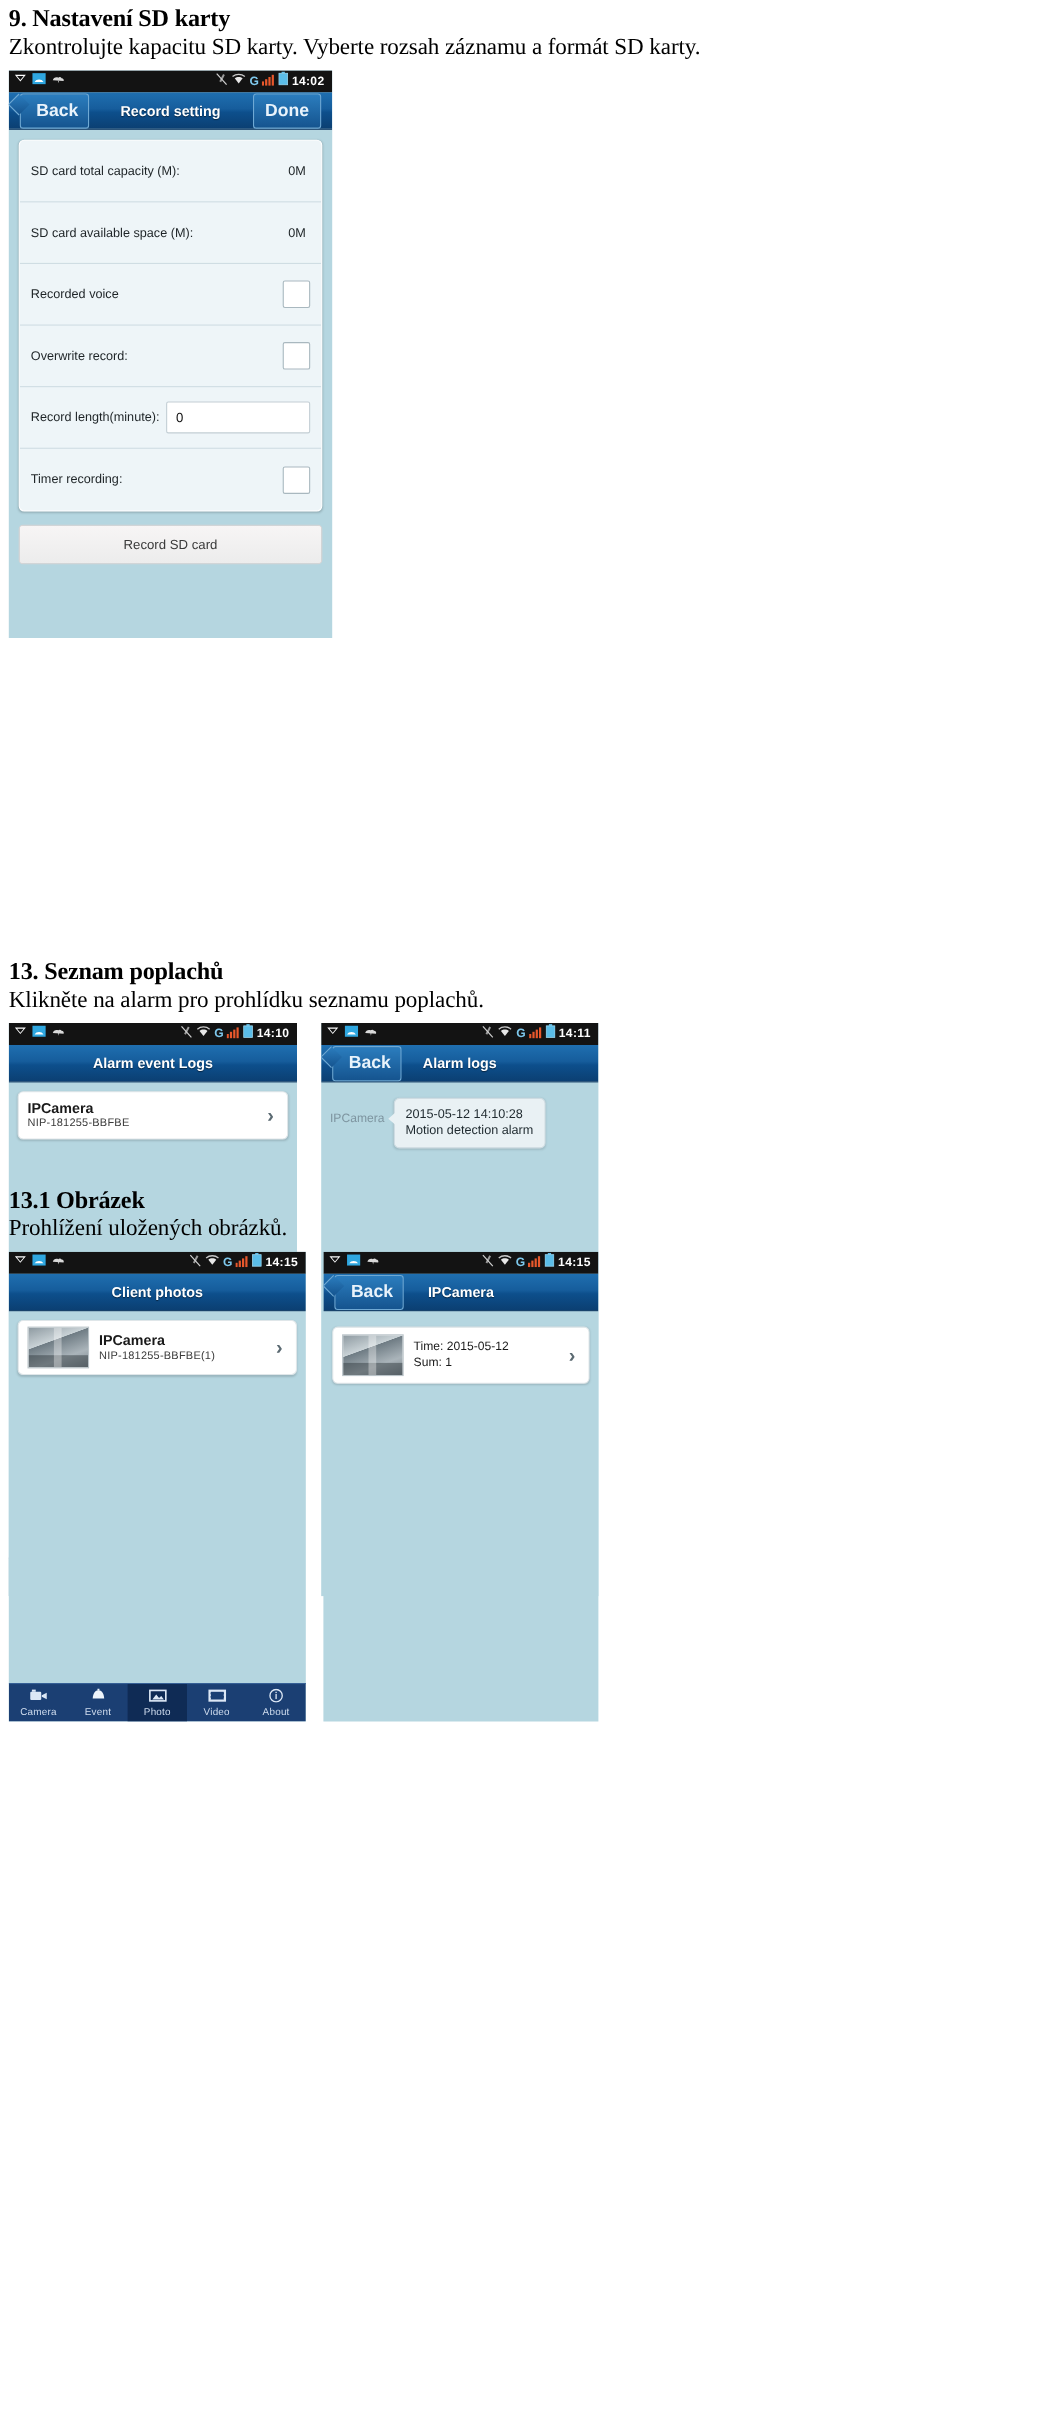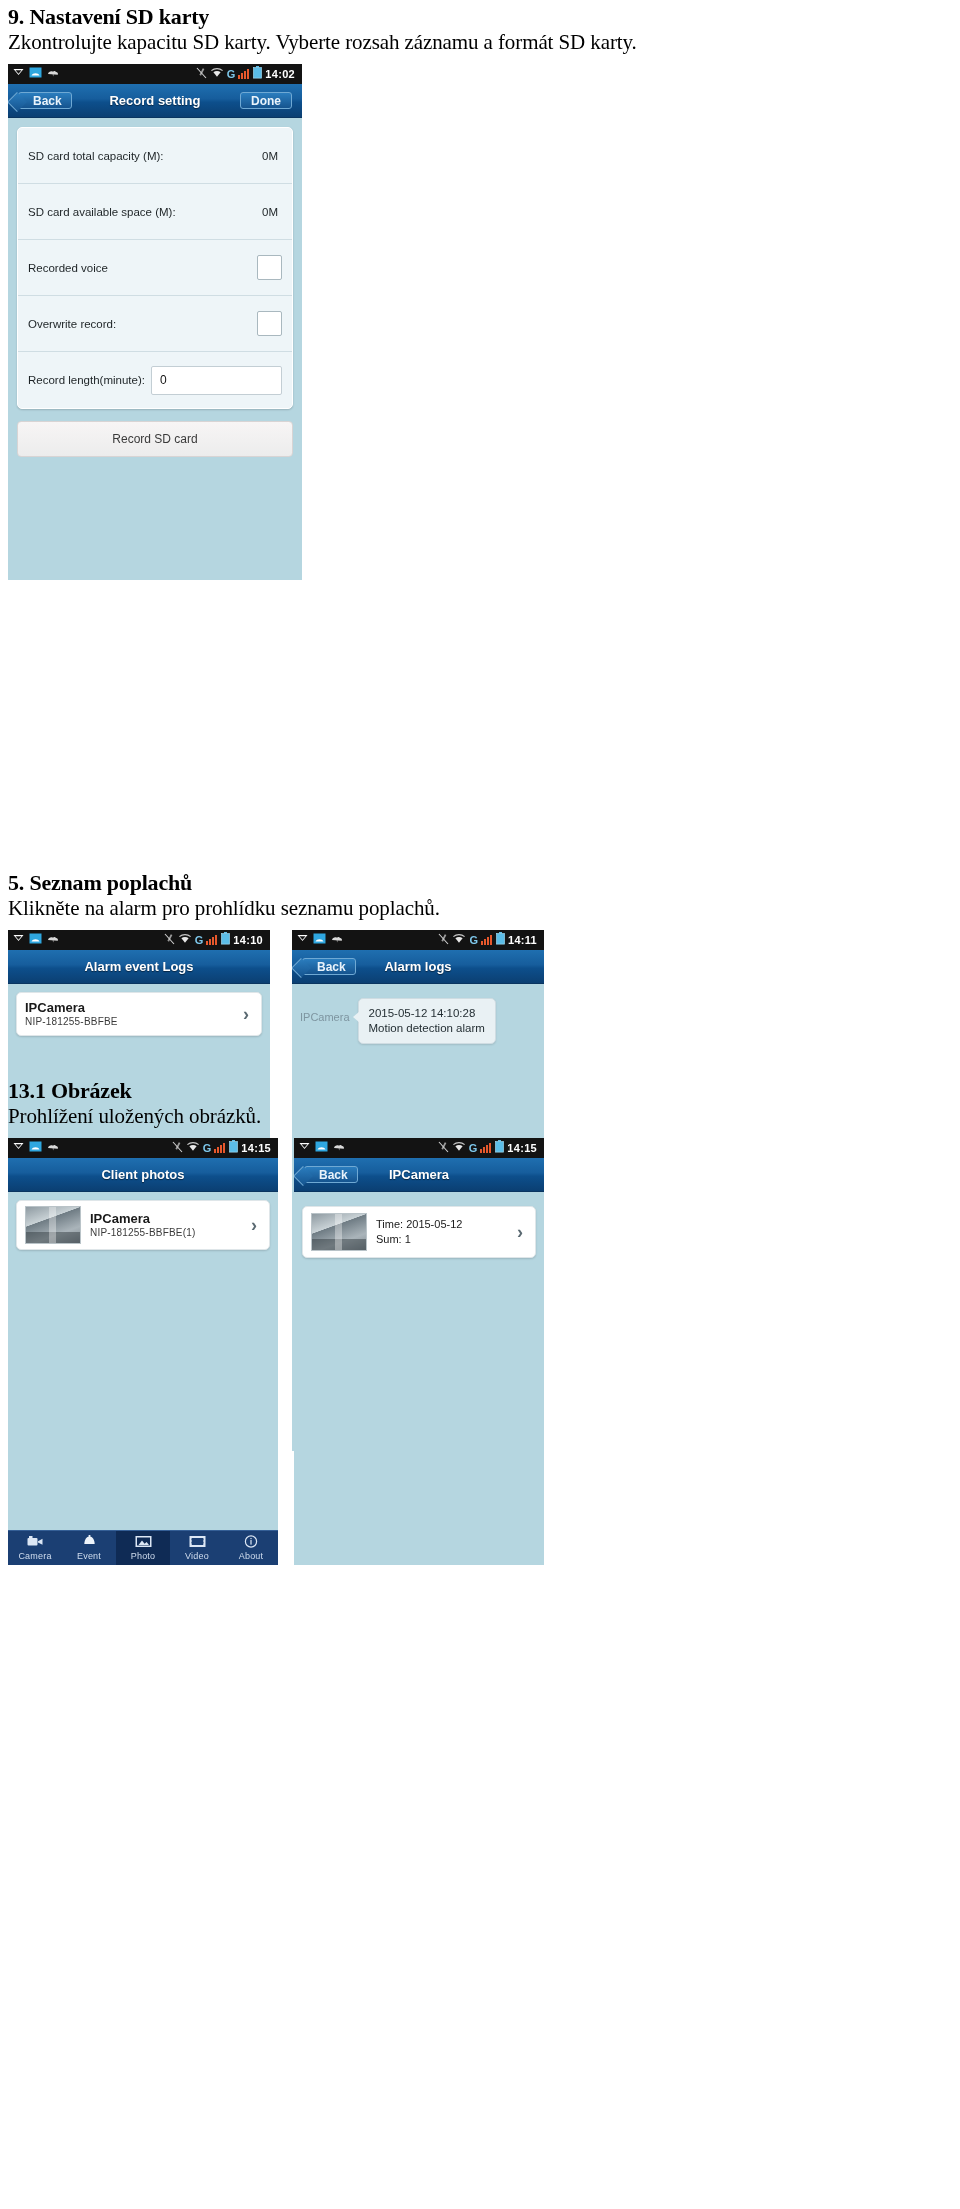--- a/index.html
+++ b/index.html
@@ -90,27 +90,27 @@
     font-family: "Liberation Sans", sans-serif;
     font-weight: bold;
     font-size: 13px;
     text-shadow: 0 1px 1px rgba(0,0,0,.5);
     pointer-events: none;
   }
   .tb-btn {
     position: relative;
     z-index: 2;
     margin-left: 10px;
-    height: 17px;
+    height: 32px;
     padding: 0 9px 0 14px;
     display: flex;
     align-items: center;
     color: #e9f3fb;
     font-family: "Liberation Sans", sans-serif;
-    font-size: 12px;
+    font-size: 16px;
     font-weight: bold;
     background: linear-gradient(180deg,#2b7dbe,#15548f);
     border: 1px solid #6fa9d4;
     border-radius: 3px;
     box-sizing: border-box;
   }
   .tb-btn.back::before {
     content: "";
     position: absolute;
     left: -9px;
@@ -408,26 +408,30 @@
       <span class="chk"></span>
     </div>
     <div class="row">
       <span class="row-label">Overwrite record:</span>
       <span class="chk"></span>
     </div>
     <div class="row">
       <span class="row-label">Record length(minute):</span>
       <span class="txtfield">0</span>
     </div>
+    <div class="row">
+      <span class="row-label">Timer recording:</span>
+      <span class="chk"></span>
+    </div>
   </div>
 
   <div class="btn-wide">Record SD card</div>
 </div>
 
-<div class="abs doc-h" style="left:8px; top:870px;">5. Seznam poplachů</div>
+<div class="abs doc-h" style="left:8px; top:870px;">13. Seznam poplachů</div>
 <div class="abs doc-p" style="left:8px; top:896px;">Klikněte na alarm pro prohlídku seznamu poplachů.</div>
 
 <div class="shot" id="shot-alarm-logs-list" style="left:8px; top:930px; width:262px; height:521px;">
 
   <div class="statusbar">
     <div class="sb-left">
       <span class="sb-ico">
         <svg width="13" height="13" viewBox="0 0 13 13">
             <path d="M1.5 3h10l-5 6z" fill="#ffffff"></path>
             <path d="M3.5 4.2h6l-3 3.6z" fill="#131313"></path>

